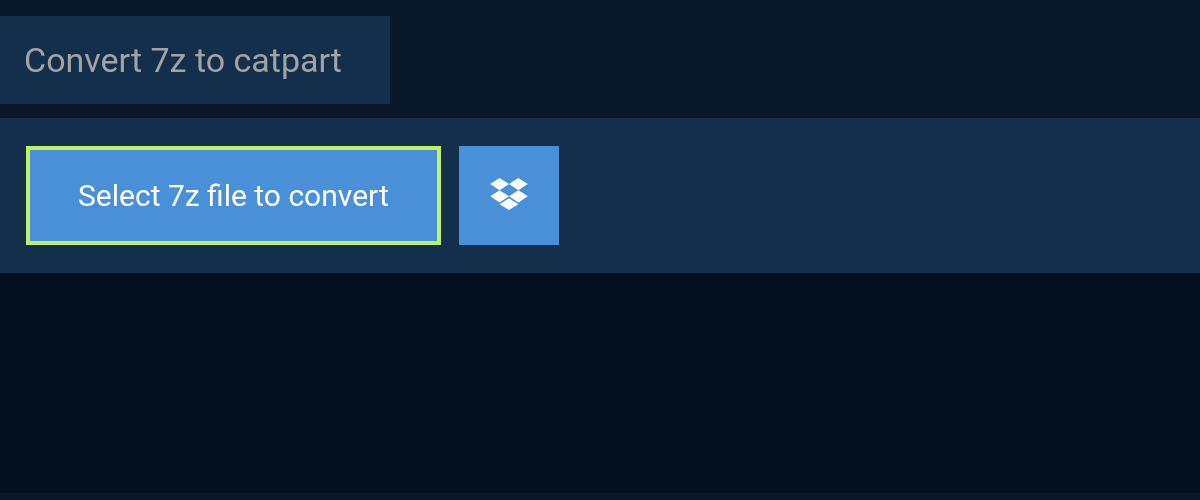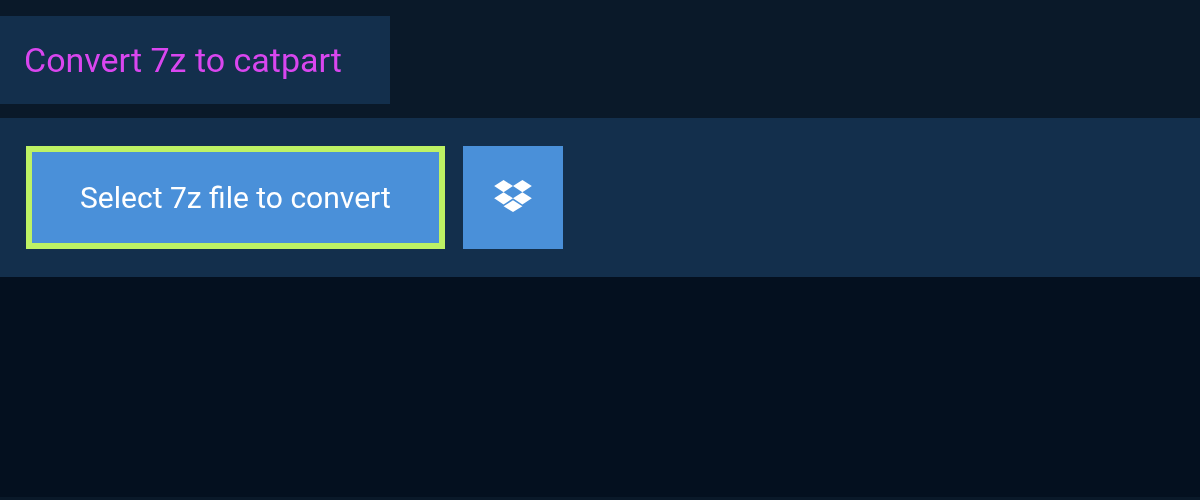--- a/index.html
+++ b/index.html
@@ -14,34 +14,34 @@
       font-family: -apple-system, BlinkMacSystemFont, 'Segoe UI', Roboto, sans-serif;
       overflow: hidden;
     }
     .header-tab {
       background: #132f4c;
       display: inline-block;
       padding: 24px 48px 24px 24px;
       margin-top: 16px;
     }
     .header-title {
-      color: #d946ef;
+      color: #a3a3a3;
       font-size: 34px;
       font-weight: 400;
     }
     .panel {
       background: #132f4c;
       padding: 28px 26px;
       width: 100%;
       display: flex;
       gap: 18px;
     }
     .select-button {
       background: #4a90d9;
-      border: 6px solid #bef264;
+      border: 4px solid #bef264;
       color: #ffffff;
       font-size: 30px;
       font-weight: 400;
       padding: 28px 48px;
       cursor: pointer;
       display: flex;
       align-items: center;
       justify-content: center;
       font-family: inherit;
     }

